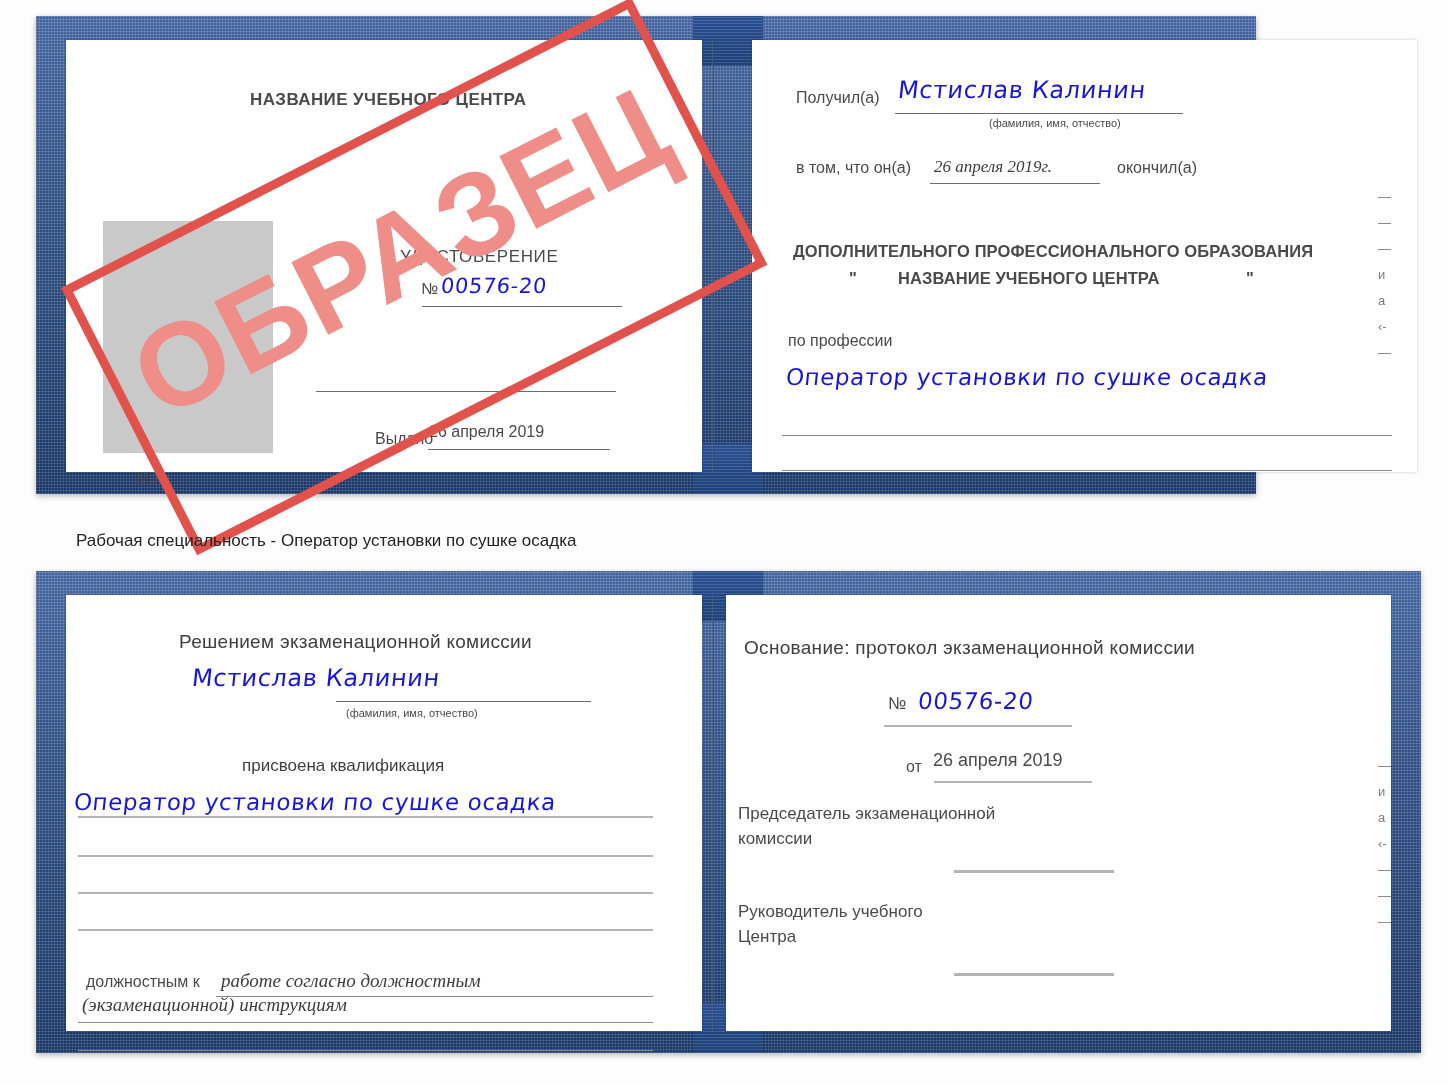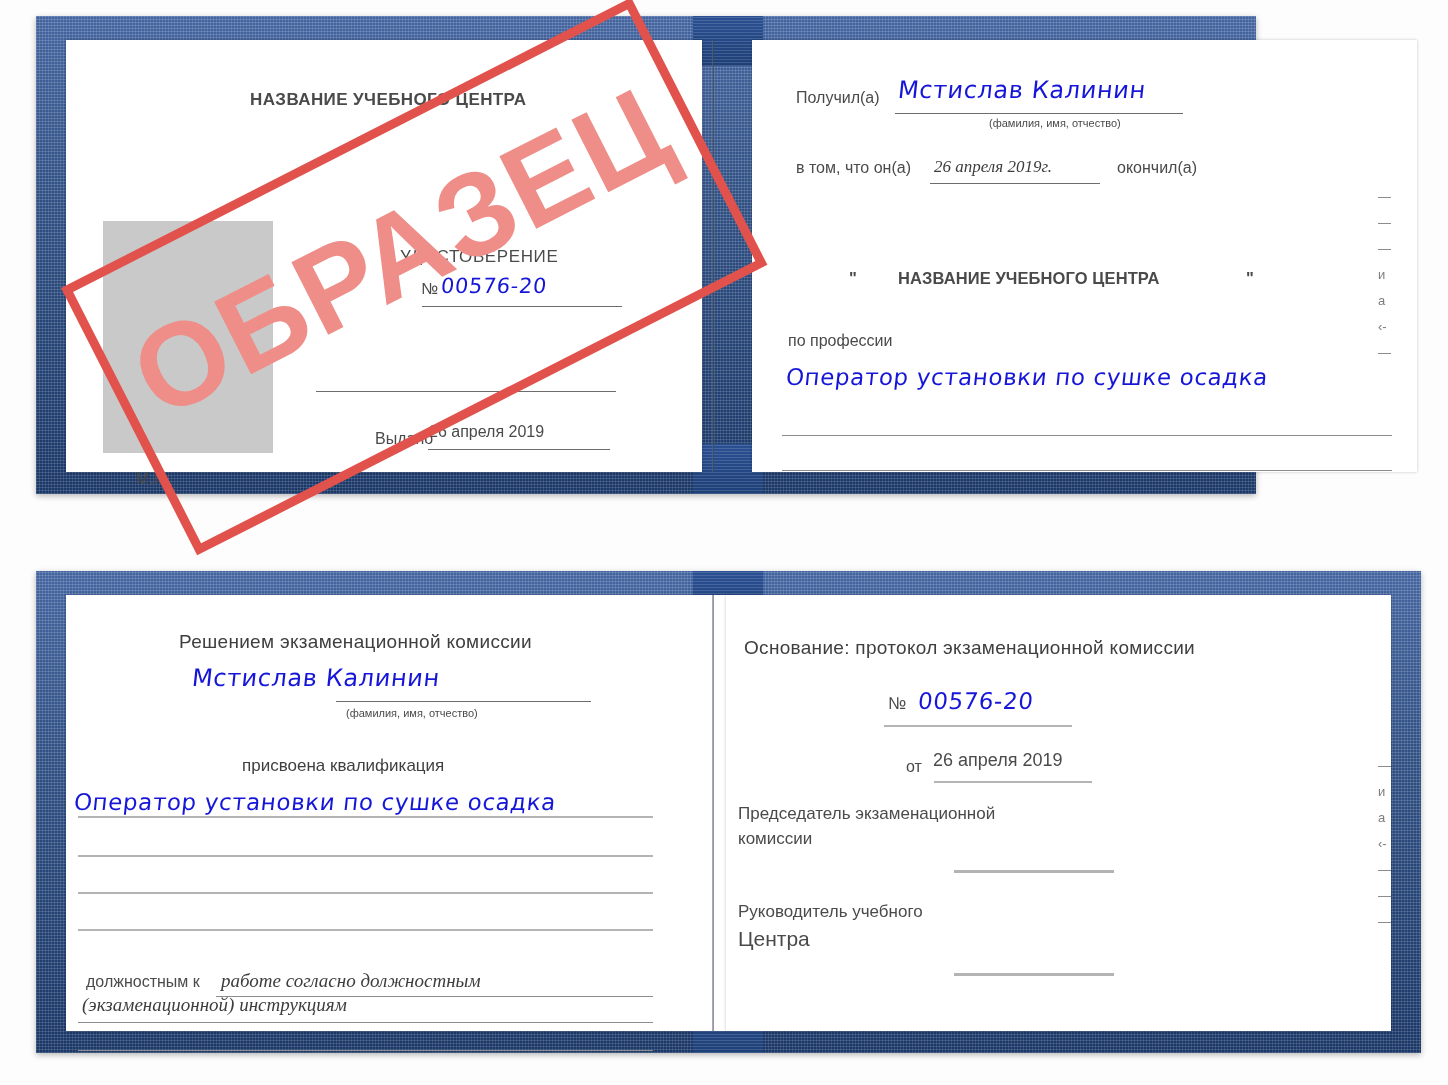--- a/index.html
+++ b/index.html
@@ -118,20 +118,21 @@
       <div class="t lbl" style="left:44px;top:49px;">Получил(а)</div>
       <div class="t hand" style="left:146px;top:36px;font-size:24px;">Мстислав Калинин</div>
       <div class="rule rule-dk" style="left:143px;top:73px;width:288px;"></div>
       <div class="t lbl-sm" style="left:237px;top:77px;">(фамилия, имя, отчество)</div>
 
       <div class="t lbl" style="left:44px;top:119px;">в том, что он(а)</div>
       <div class="t ital" style="left:182px;top:117px;">26 апреля 2019г.</div>
       <div class="rule rule-dk" style="left:178px;top:143px;width:170px;"></div>
       <div class="t lbl" style="left:365px;top:119px;">окончил(а)</div>
 
+      <div class="t org" style="left:41px;top:202px;">ДОПОЛНИТЕЛЬНОГО ПРОФЕССИОНАЛЬНОГО ОБРАЗОВАНИЯ</div>
       <div class="t org" style="left:97px;top:229px;">"</div>
       <div class="t org" style="left:146px;top:229px;">НАЗВАНИЕ УЧЕБНОГО ЦЕНТРА</div>
       <div class="t org" style="left:494px;top:229px;">"</div>
 
       <div class="t lbl" style="left:36px;top:292px;">по профессии</div>
       <div class="t hand" style="left:34px;top:324px;font-size:23px;">Оператор установки по сушке осадка</div>
 
       <div class="rule" style="left:30px;top:395px;width:610px;"></div>
       <div class="rule" style="left:30px;top:430px;width:610px;"></div>
     </div>
@@ -145,29 +146,30 @@
       <div>‹-</div>
       <div>—</div>
     </div>
   </div>
 
   <div class="stamp" style="left:96px;top:30px;width:640px;height:500px;transform:rotate(-27deg);">
     <div class="stamp-box" style="left:0;top:96px;width:640px;height:300px;"></div>
     <div class="stamp-text" style="top:150px;">ОБРАЗЕЦ</div>
   </div>
 
+  <div class="caption" style="left:76px;top:531px;">Рабочая специальность - Оператор установки по сушке осадка</div>
 
   <div class="book" style="left:36px;top:571px;width:1385px;height:482px;">
     <div class="cover"></div>
     <div class="cover-shade"></div>
 
     <div class="spine-tab" style="left:657px;top:0px;height:50px;"></div>
     <div class="spine-tab" style="left:657px;bottom:0px;height:50px;"></div>
 
-    <div class="page" style="left:30px;top:24px;width:636px;height:436px;padding-left:28px;">
+    <div class="page" style="left:30px;top:24px;width:636px;height:436px;">
       <div class="t" style="left:113px;top:36px;font-size:19px;letter-spacing:.3px;color:#3f3f3f;">Решением экзаменационной комиссии</div>
 
       <div class="t hand" style="left:126px;top:69px;font-size:24px;">Мстислав Калинин</div>
       <div class="rule rule-dk" style="left:270px;top:106px;width:255px;"></div>
       <div class="t lbl-sm" style="left:280px;top:112px;">(фамилия, имя, отчество)</div>
 
       <div class="t" style="left:176px;top:161px;font-size:17px;color:#3f3f3f;">присвоена квалификация</div>
 
       <div class="t hand" style="left:8px;top:194px;font-size:23px;">Оператор установки по сушке осадка</div>
 
@@ -195,21 +197,21 @@
 
       <div class="t" style="left:180px;top:163px;font-size:16px;color:#4a4a4a;">от</div>
       <div class="t" style="left:207px;top:155px;font-size:18px;color:#4a4a4a;">26 апреля 2019</div>
       <div class="rule rule-lt" style="left:208px;top:186px;width:158px;height:2px;"></div>
 
       <div class="t" style="left:12px;top:209px;font-size:17px;color:#4a4a4a;">Председатель экзаменационной</div>
       <div class="t" style="left:12px;top:234px;font-size:17px;color:#4a4a4a;">комиссии</div>
       <div class="rule rule-lt" style="left:228px;top:275px;width:160px;height:3px;"></div>
 
       <div class="t" style="left:12px;top:307px;font-size:17px;color:#4a4a4a;">Руководитель учебного</div>
-      <div class="t" style="left:12px;top:332px;font-size:21px;color:#4a4a4a;">Центра</div>
+      <div class="t" style="left:12px;top:332px;font-size:17px;color:#4a4a4a;">Центра</div>
       <div class="rule rule-lt" style="left:228px;top:378px;width:160px;height:3px;"></div>
     </div>
 
     <div class="edgebits" style="left:1342px;top:182px;">
       <div>—</div>
       <div>и</div>
       <div>а</div>
       <div>‹-</div>
       <div>—</div>
       <div>—</div>

